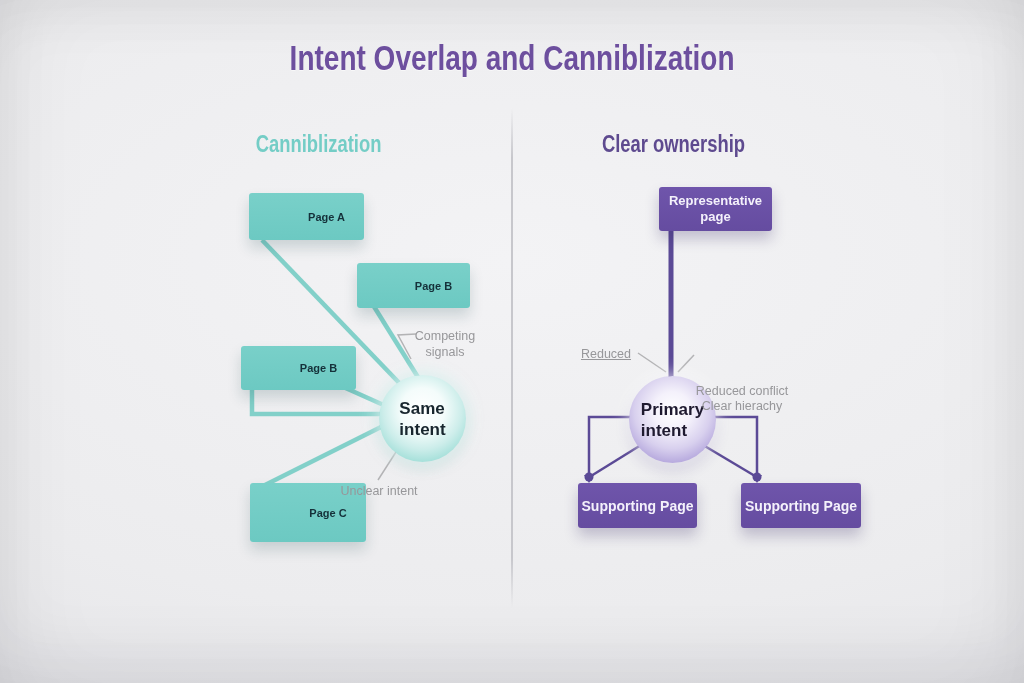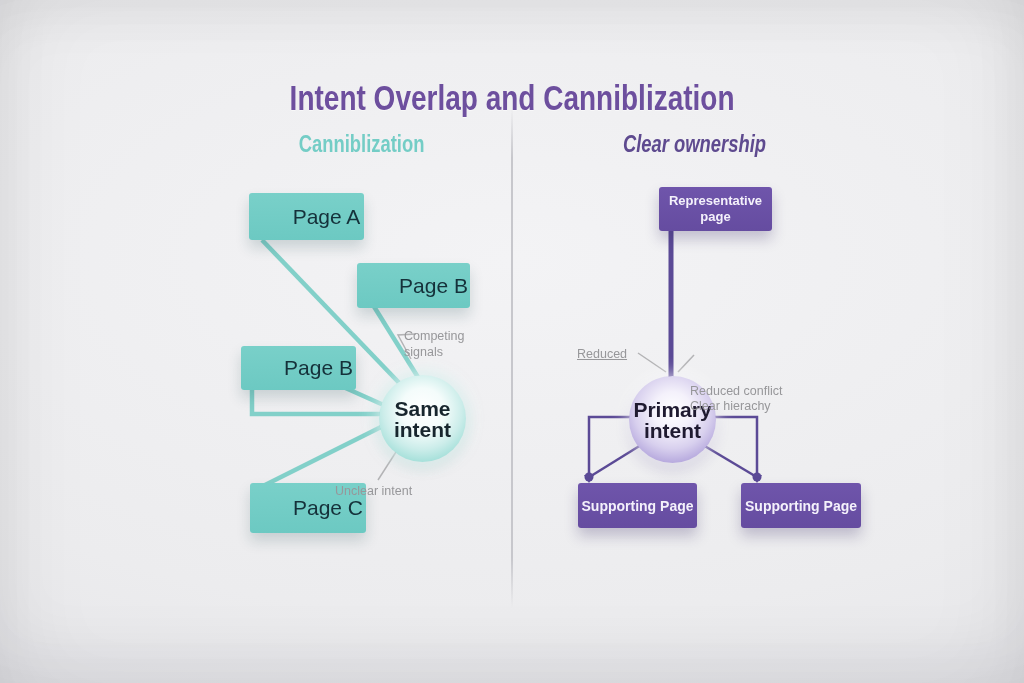--- a/index.html
+++ b/index.html
@@ -15,94 +15,94 @@
     background:
       radial-gradient(ellipse 130% 95% at 50% 38%, #f3f3f5 0%, #ececee 55%, #e1e1e5 100%);
     box-shadow: inset 0 -35px 60px rgba(20,20,30,0.05), inset 0 25px 50px rgba(20,20,30,0.03),
                 inset 40px 0 70px rgba(20,20,30,0.03), inset -40px 0 70px rgba(20,20,30,0.03);
   }
 
   .abs { position: absolute; }
 
   
   .title-wrap {
-    left: 0; top: 38px; width: 1024px; text-align: center; margin-top: 40px;
+    left: 0; top: 38px; width: 1024px; text-align: center;
   }
   .title {
     display: inline-block;
     font-size: 35px; font-weight: bold; letter-spacing: 0px;
     color: #6d4f9e;
     transform: scaleX(0.80); transform-origin: 50% 50%;
     text-shadow: 0 1px 1px rgba(255,255,255,0.6);
   }
   .section-heading {
-    font-size: 23px; font-weight: bold; text-align: right;
+    font-size: 23px; font-weight: bold; text-align: left;
   }
   .section-heading > span { display: inline-block; transform: scaleX(0.80); transform-origin: 50% 50%; }
   .heading-left  { left: 240px; top: 131px; width: 200px; color: #74cdc6; }
-  .heading-right { left: 584px; top: 131px; width: 200px; color: #5e4a8f; font-style: italic; }
+  .heading-right { left: 584px; top: 131px; width: 200px; color: #5e4a8f; }
 
   
   .divider {
     left: 511px; top: 108px; width: 2px; height: 500px;
     background: linear-gradient(to bottom, rgba(198,198,204,0) 0%, #c7c7cc 10%, #c7c7cc 90%, rgba(198,198,204,0) 100%);
   }
 
   
   svg.connectors { left: 0; top: 0; width: 1024px; height: 683px; pointer-events: none; }
 
   
   .node-box {
     display: flex; align-items: center; justify-content: center;
     border-radius: 3px; text-align: center; margin-left: 44px;
   }
   .teal-box {
     background: linear-gradient(180deg, #79d0c9 0%, #6cc9c2 100%);
-    color: #15313a; font-size: 21px; font-weight: normal;
+    color: #15313a; font-size: 11px; font-weight: bold;
     box-shadow: 0 8px 14px rgba(30,70,75,0.18);
     padding-left: 40px;
   }
   .purple-box {
     background: linear-gradient(180deg, #6f55ab 0%, #654ca0 100%);
     color: #f4f1fb; font-weight: bold;
     box-shadow: 0 8px 14px rgba(50,40,100,0.25);
   }
   .box-page-a    { left: 205px; top: 193px; width: 115px; height: 47px; }
   .box-page-b-top{ left: 313px; top: 263px; width: 113px; height: 45px; }
   .box-page-b-mid{ left: 197px; top: 346px; width: 115px; height: 44px; }
-  .box-page-c    { left: 206px; top: 483px; width: 116px; height: 50px; }
+  .box-page-c    { left: 206px; top: 483px; width: 116px; height: 59px; }
 
   .box-rep       { left: 615px; top: 187px; width: 113px; height: 44px; font-size: 13px; line-height: 16px; }
   .box-sup-left  { left: 534px; top: 483px; width: 119px; height: 45px; font-size: 14px; }
   .box-sup-right { left: 697px; top: 483px; width: 120px; height: 45px; font-size: 14px; }
 
   .prewrap { white-space: pre-line; }
 
   
   .node-circle {
     display: flex; align-items: center; justify-content: center;
-    border-radius: 50%; text-align: center;
-    font-size: 21px; font-weight: bold; line-height: 21px;
+    border-radius: 50%; 
+    font-size: 17px; font-weight: bold; line-height: 21px;
   }
   .circle-teal {
     left: 379px; top: 375px; width: 87px; height: 87px;
     color: #18262e;
     background: radial-gradient(circle at 50% 40%, #ffffff 0%, #f4fcfb 32%, #ccedea 58%, #97dbd4 84%, #7fd0c9 100%);
     box-shadow: 0 0 22px rgba(255,255,255,0.95), 0 0 16px rgba(127,208,201,0.55), 0 7px 14px rgba(40,90,90,0.12);
   }
   .circle-purple {
     left: 629px; top: 376px; width: 87px; height: 87px;
     color: #1f1a30;
     background: radial-gradient(circle at 50% 40%, #ffffff 0%, #f4f1fb 28%, #d8d0ee 56%, #ab9cd8 84%, #8b7bc0 97%, #7a6ab2 100%);
     box-shadow: 0 0 18px rgba(255,255,255,0.9), 0 7px 14px rgba(60,45,120,0.22);
   }
 
   
   .note {
-    color: #97979a; font-size: 12.5px; line-height: 16px; 
+    color: #97979a; font-size: 12.5px; line-height: 16px; text-align: center;
   }
   .note-competing { left: 404px; top: 328px; width: 82px; }
   .note-unclear   { left: 335px; top: 483px; width: 88px; }
   .note-reduced   { left: 577px; top: 346px; width: 58px; text-decoration: underline; }
   .note-conflict  { left: 690px; top: 348px; width: 104px; line-height: 15px; margin-top: 36px; }
 </style>
 </head>
 <body>
 
 <div class="canvas">

